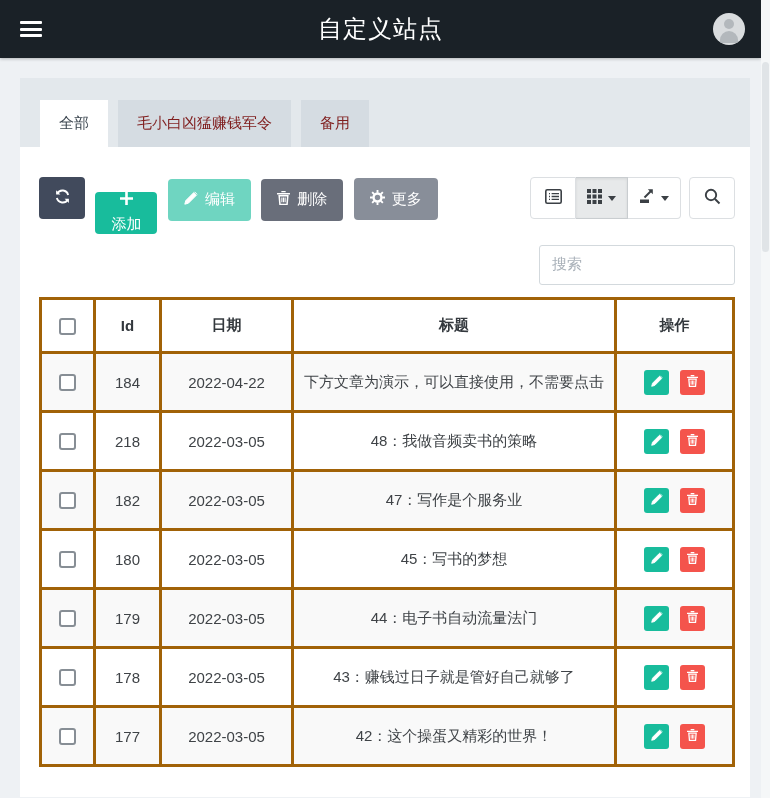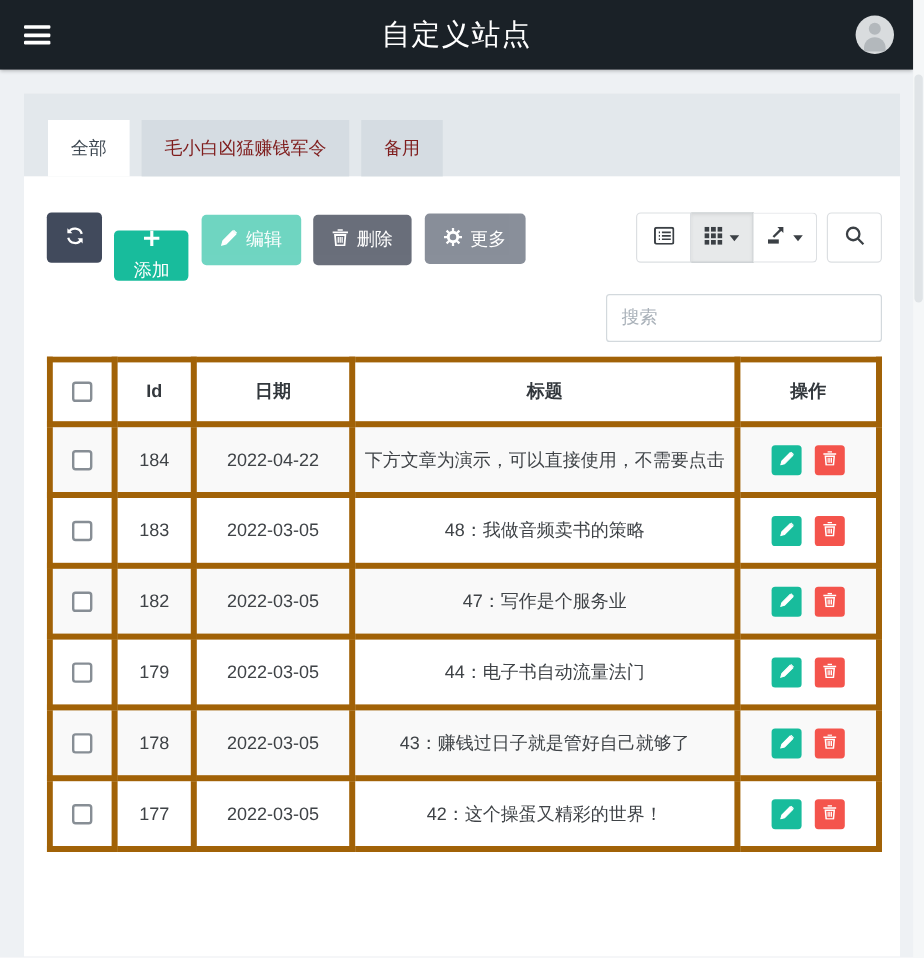--- a/index.html
+++ b/index.html
@@ -68,30 +68,30 @@
   }
   .btn-group .vbtn + .vbtn { border-left:none; }
   .btn-group .vbtn:first-child { border-radius:4px 0 0 4px; }
   .btn-group .vbtn:last-child  { border-radius:0 4px 4px 0; }
   .vbtn.pressed { background:#e7e9ea; border-color:#c9cdd0; box-shadow:inset 0 1px 3px rgba(0,0,0,.08); }
   .vbtn-search { border-radius:4px; margin-left:8px; border:1px solid #dcdfe2; }
   .caret { width:0; height:0; border-left:4px solid transparent; border-right:4px solid transparent; border-top:5px solid #3b4045; }
 
   .search-box { margin-top:26px; }
   .search-input {
-    width:230px; height:40px; border:1px solid #d3d9dd; border-radius:3px;
+    width:196px; height:40px; border:1px solid #d3d9dd; border-radius:3px;
     padding:0 12px; font-size:15px; color:#444; outline:none; font-family:Liberation Mono, monospace;
     background:#fff;
   }
   .search-input::placeholder { color:#a9b1b9; }
 
   
   .table-wrap { margin-top:12px; overflow:hidden; }
   table { width:100%; border-collapse:collapse; table-layout:fixed; }
-  th, td { border:5px solid #a16207; font-size:15px; color:#3f4347; text-align:center; overflow:hidden; white-space:nowrap; }
+  th, td { border:3px solid #a16207; font-size:15px; color:#3f4347; text-align:center; overflow:hidden; white-space:nowrap; }
   th { height:54px; font-weight:bold; color:#33383d; background:#fff; }
   td { height:59px; }
   tbody tr:nth-child(odd) { background:#f9f9f9; }
   tbody tr:nth-child(even){ background:#fff; }
   .col-check { width:54px; }
   .col-id    { width:66px; }
   .col-date  { width:132px; }
   .col-ops   { width:118px; }
 
   .cbx {
@@ -277,21 +277,21 @@
                       </svg>
         </span>
       </button>
     </td>
   </tr>
 
   <tr>
     <td>
       <span class="cbx"></span>
     </td>
-    <td>183</td>
+    <td>218</td>
     <td>2022-03-05</td>
     <td>48：我做音频卖书的策略</td>
     <td>
       <button class="op-btn op-edit">
         <span>
           <svg width="12" height="12" viewBox="0 0 14 14">
                         <path d="M0.8 13.2l1-3.6 8-8 2.6 2.6-8 8zM10.6 0.8l2.6 2.6" fill="#fff" stroke="#fff" stroke-width="1"></path>
                       </svg>
         </span>
       </button>
@@ -326,20 +326,45 @@
           <svg width="11" height="12" viewBox="0 0 12 13">
                         <path d="M0 2.5h12M4 0.5h4M2 4.5l.7 8h6.6l.7-8z" fill="none" stroke="#fff" stroke-width="1.4"></path>
                         <path d="M4.5 6v4.5M6 6v4.5M7.5 6v4.5" stroke="#fff" stroke-width="1"></path>
                       </svg>
         </span>
       </button>
     </td>
   </tr>
 
 
+  <tr>
+    <td>
+      <span class="cbx"></span>
+    </td>
+    <td>180</td>
+    <td>2022-03-05</td>
+    <td>45：写书的梦想</td>
+    <td>
+      <button class="op-btn op-edit">
+        <span>
+          <svg width="12" height="12" viewBox="0 0 14 14">
+                        <path d="M0.8 13.2l1-3.6 8-8 2.6 2.6-8 8zM10.6 0.8l2.6 2.6" fill="#fff" stroke="#fff" stroke-width="1"></path>
+                      </svg>
+        </span>
+      </button>
+      <button class="op-btn op-del">
+        <span>
+          <svg width="11" height="12" viewBox="0 0 12 13">
+                        <path d="M0 2.5h12M4 0.5h4M2 4.5l.7 8h6.6l.7-8z" fill="none" stroke="#fff" stroke-width="1.4"></path>
+                        <path d="M4.5 6v4.5M6 6v4.5M7.5 6v4.5" stroke="#fff" stroke-width="1"></path>
+                      </svg>
+        </span>
+      </button>
+    </td>
+  </tr>
 
   <tr>
     <td>
       <span class="cbx"></span>
     </td>
     <td>179</td>
     <td>2022-03-05</td>
     <td>44：电子书自动流量法门</td>
     <td>
       <button class="op-btn op-edit">

